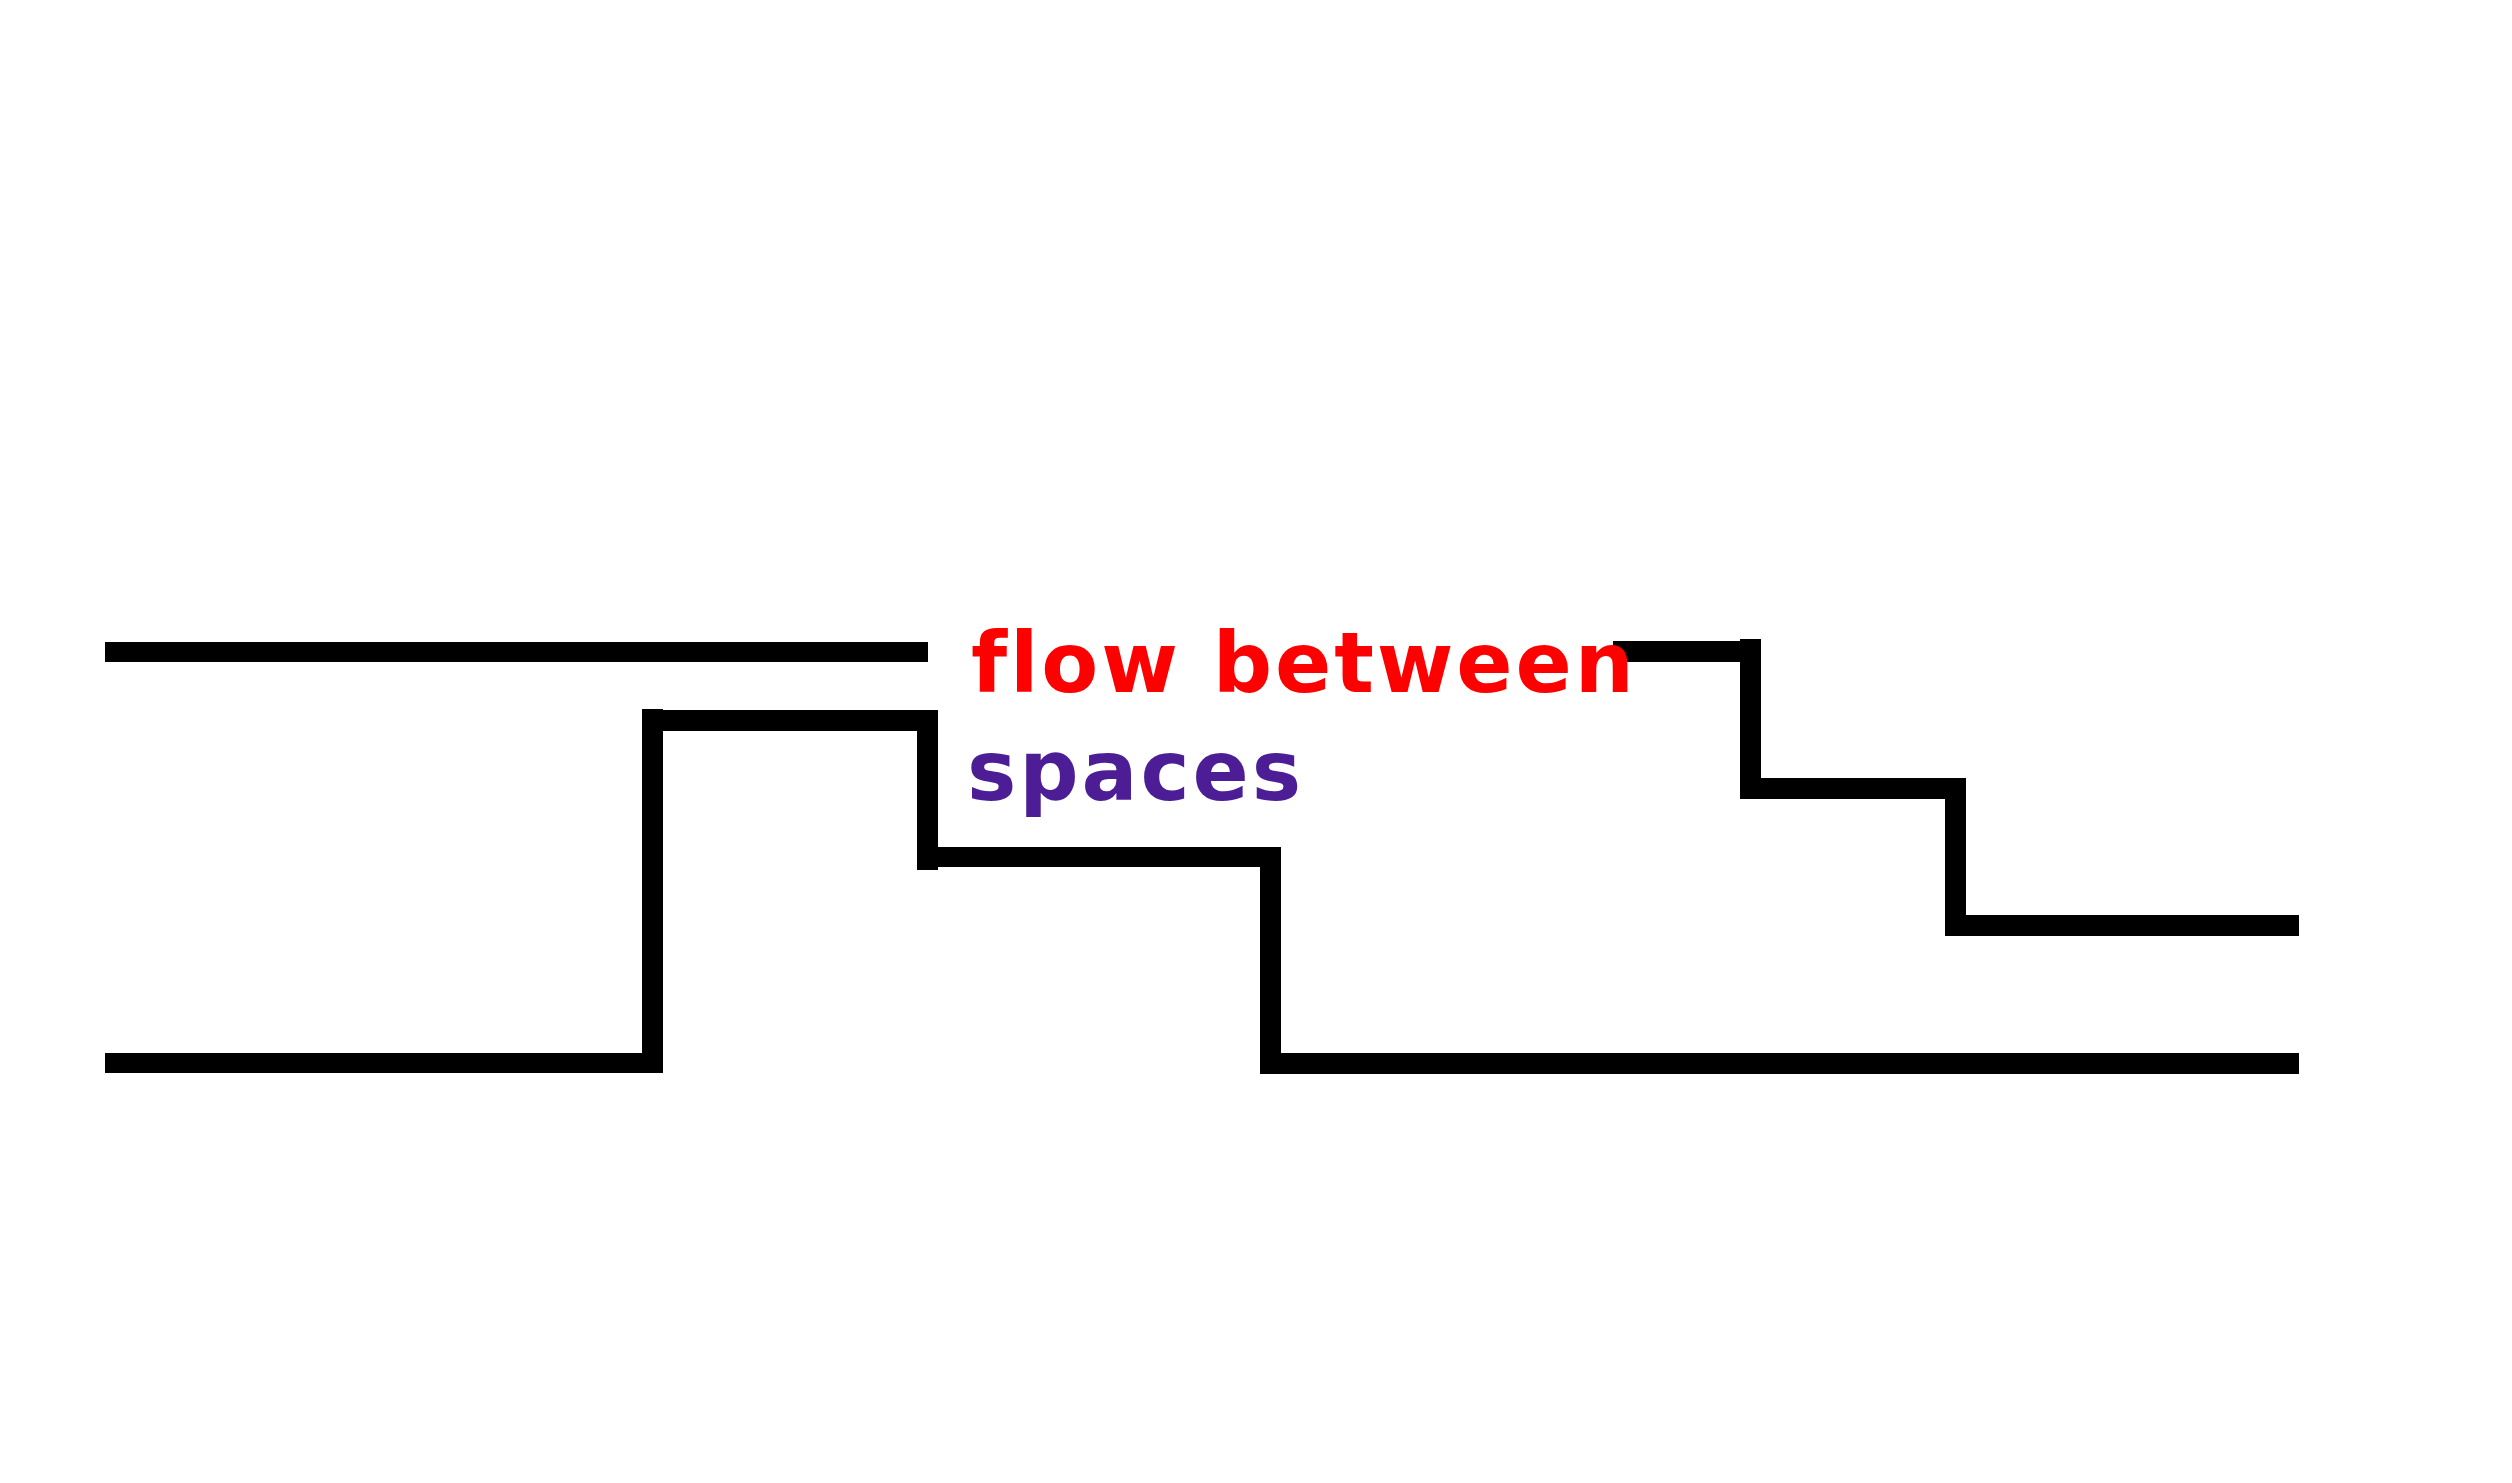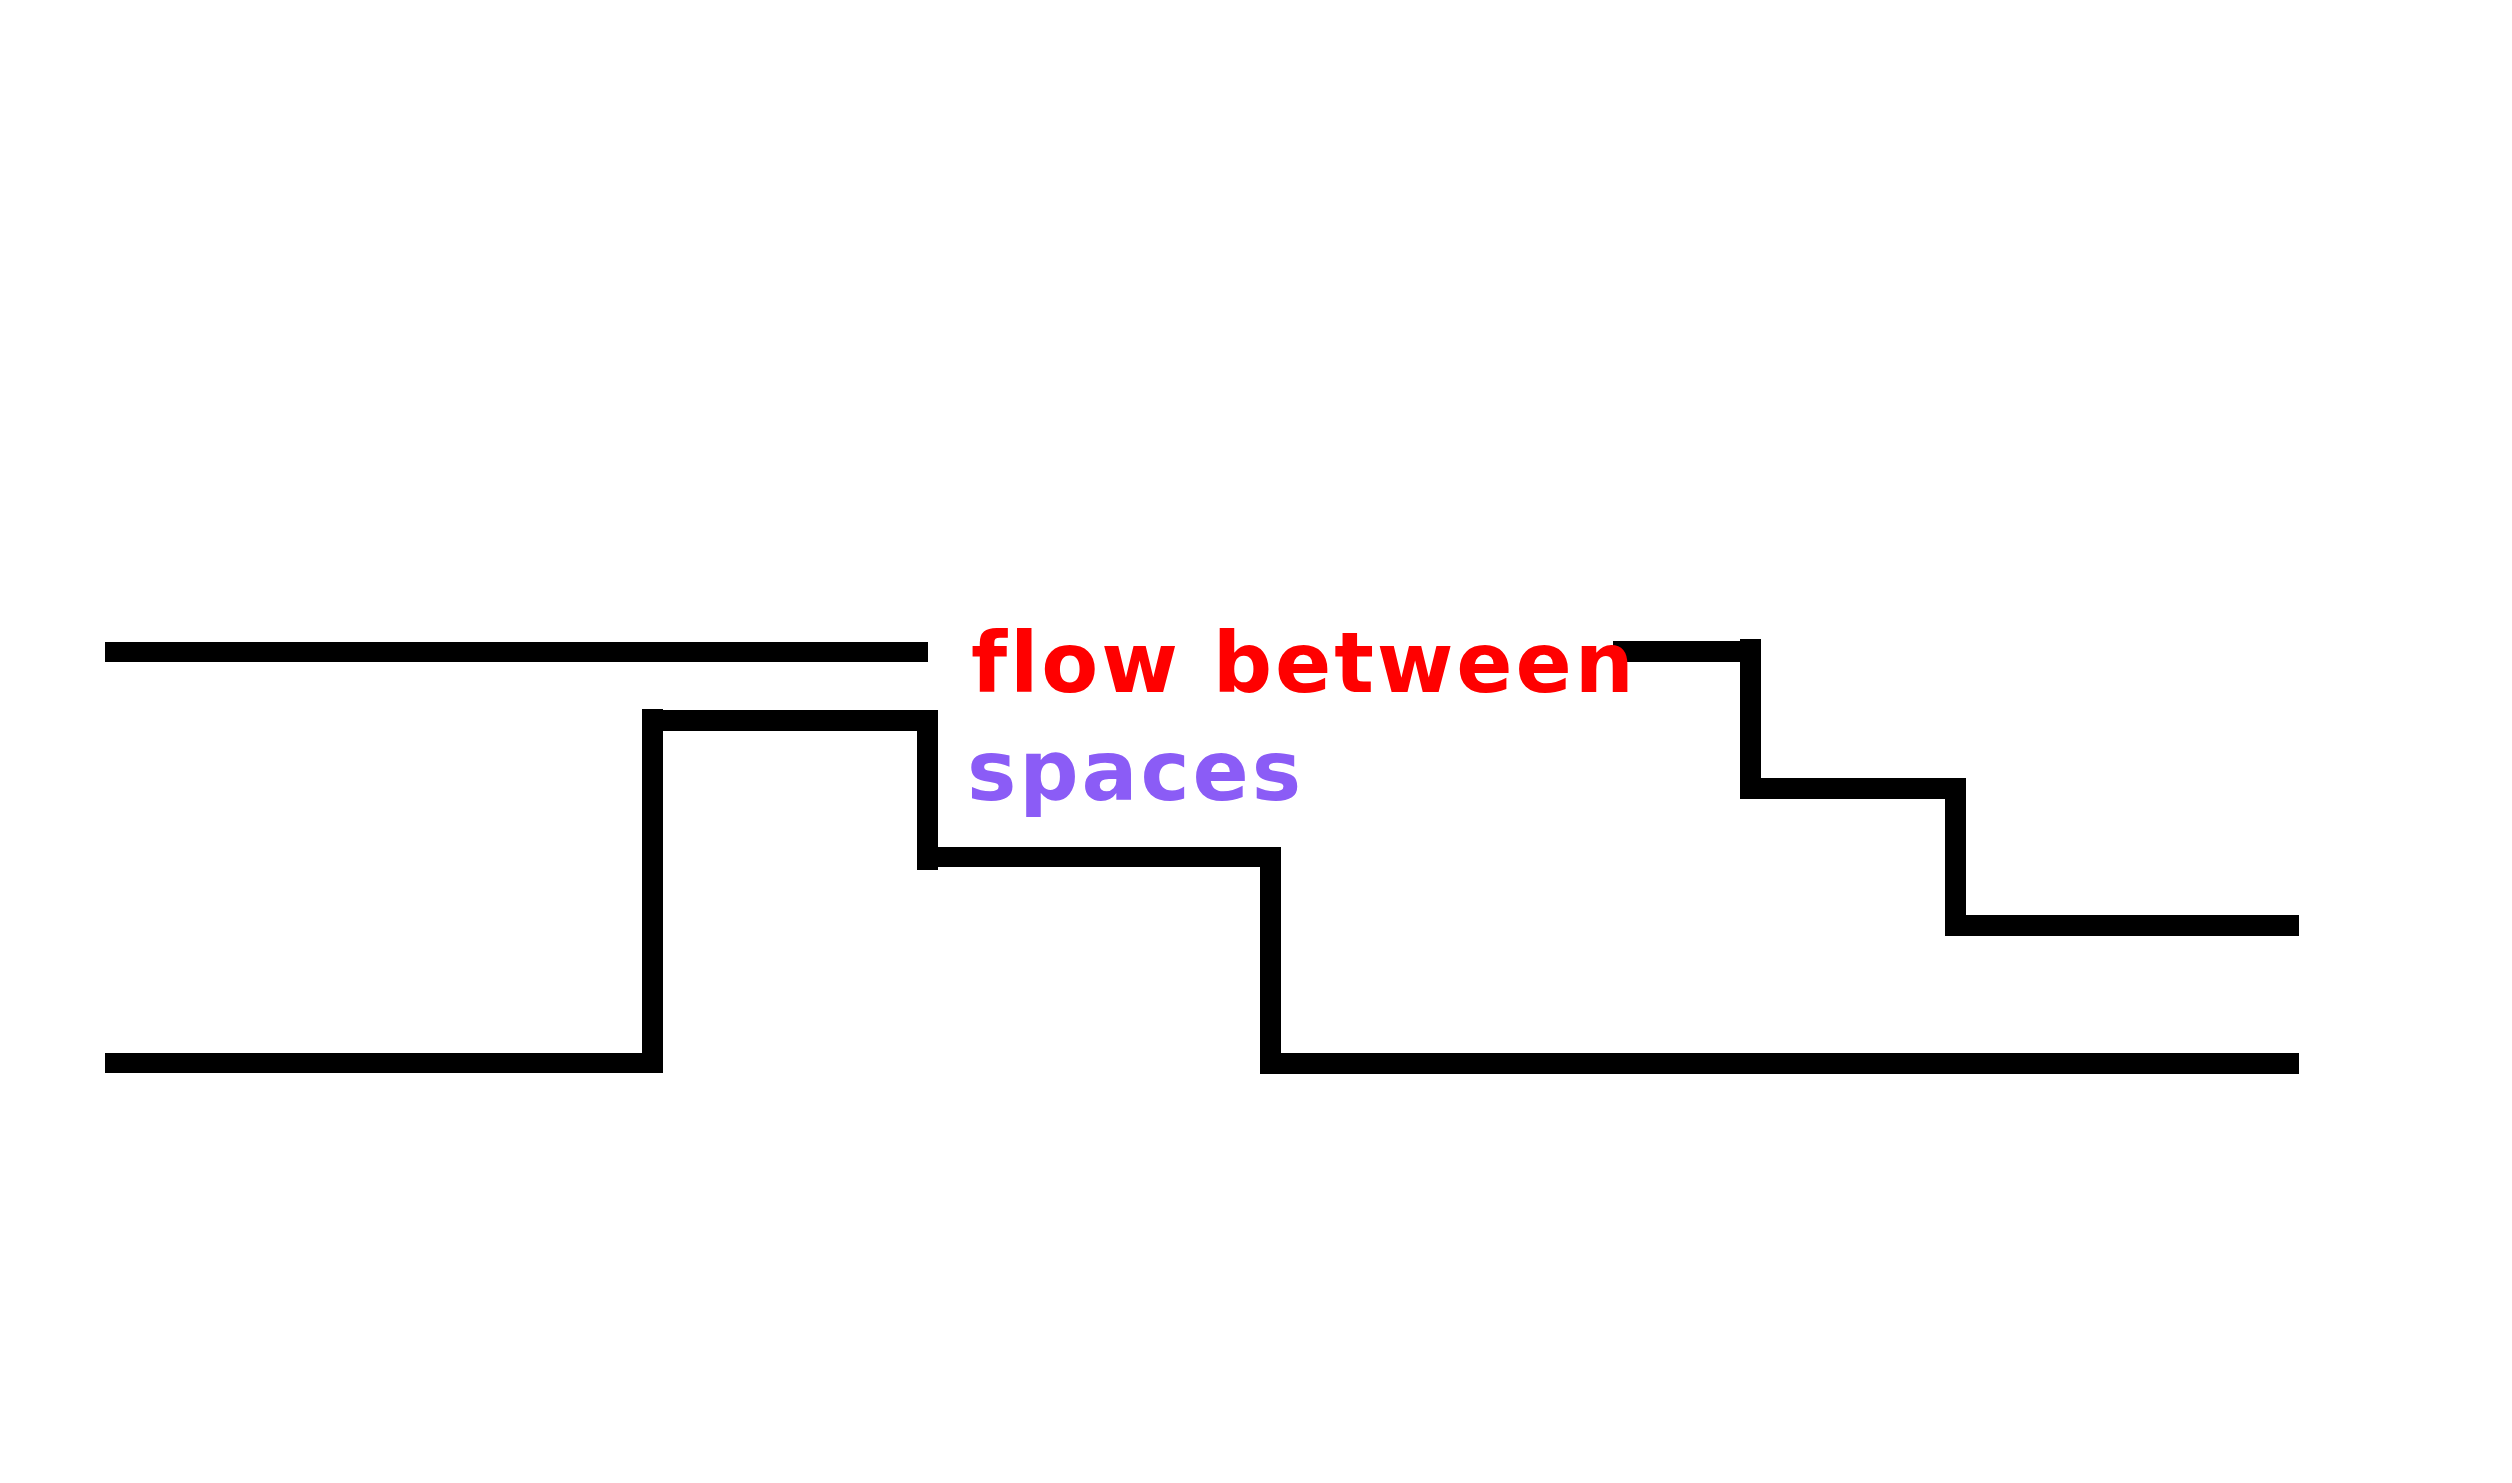--- a/index.html
+++ b/index.html
@@ -56,15 +56,15 @@
         <div class="seg" style="left: 642px; top: 649px; width: 21px; height: 364px; background: rgb(0, 0, 0);"></div>
         <div class="seg" style="left: 642px; top: 650px; width: 295px; height: 21px; background: rgb(0, 0, 0);"></div>
         <div class="seg" style="left: 917px; top: 650px; width: 21px; height: 160px; background: rgb(0, 0, 0);"></div>
         <div class="seg" style="left: 917px; top: 787px; width: 362px; height: 20px; background: rgb(0, 0, 0);"></div>
         <div class="seg" style="left: 1260px; top: 787px; width: 21px; height: 226px; background: rgb(0, 0, 0);"></div>
         <div class="seg" style="left: 1260px; top: 993px; width: 1039px; height: 21px; background: rgb(0, 0, 0);"></div>
       </div>
     </div>
 
   <div class="label-line" style="left: 971px; top: 562px; color: rgb(255, 0, 0);">flow between</div>
-  <div class="label-line" style="left: 967px; top: 670px; color: #8b5cf6;">spaces</div>
+  <div class="label-line" style="left: 967px; top: 670px; color: #4c1d95;">spaces</div>
 </div>
 
 
 </body></html>

